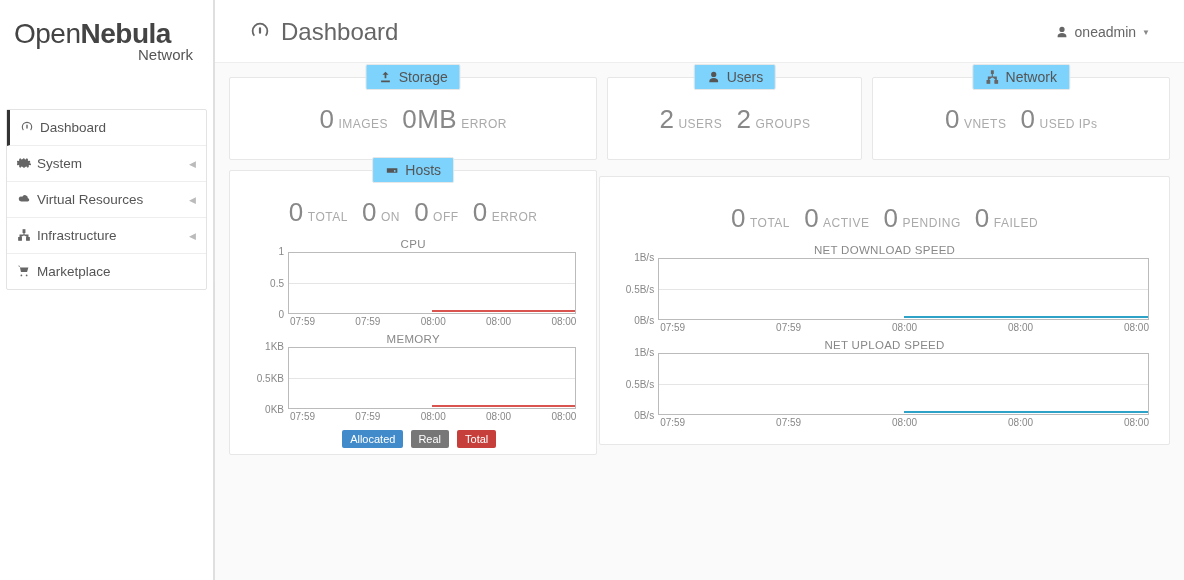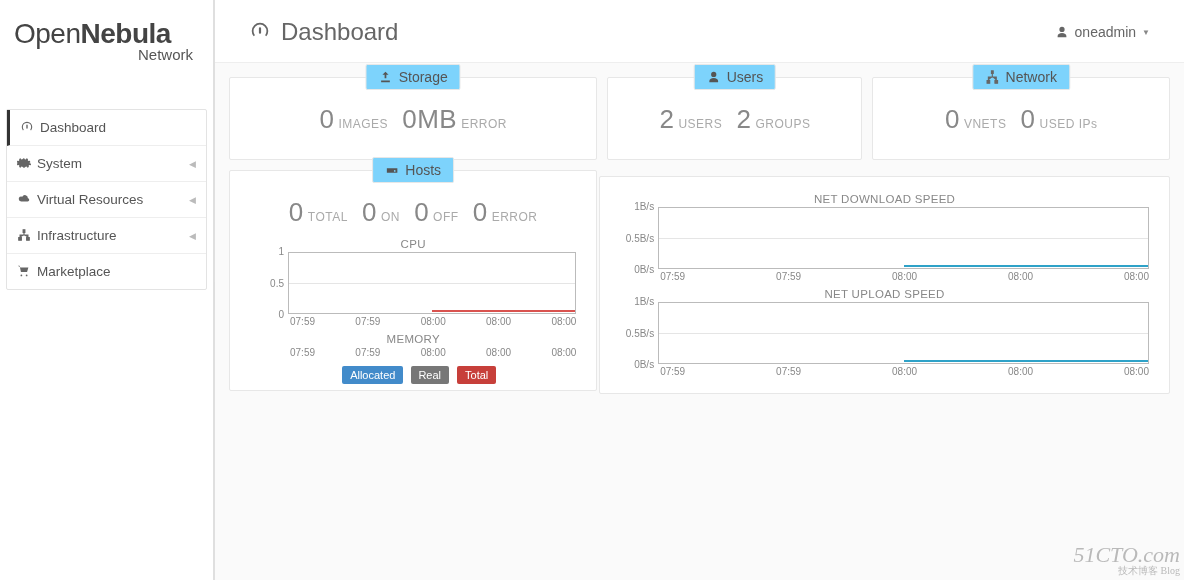--- a/index.html
+++ b/index.html
@@ -213,20 +213,31 @@
             <span>07:59</span>
             <span>07:59</span>
             <span>08:00</span>
             <span>08:00</span>
             <span>08:00</span>
           </div>
         </div>
 
         <div class="chart-title">MEMORY</div>
         <div class="chart-wrap">
+          <div class="chart-area">
+            <div class="y-labels">
+              <span>1KB</span>
+              <span>0.5KB</span>
+              <span>0KB</span>
+            </div>
+            <div class="plot">
+              <div class="grid-h" style="top:50%"></div>
+              <div class="line red" style="left:50%;right:0"></div>
+            </div>
+          </div>
           <div class="x-labels">
             <span>07:59</span>
             <span>07:59</span>
             <span>08:00</span>
             <span>08:00</span>
             <span>08:00</span>
           </div>
         </div>
 
         <div class="legend">
@@ -272,20 +283,28 @@
             <span class="num">0</span><span class="lbl">VNETS</span>
             <span class="num">0</span><span class="lbl">USED IPs</span>
           </span>
         </div>
       </div>
     </div>
   </div>
 
   <div style="position:absolute; left:calc(14px + 38.2%); right:14px; top:176px;">
     <div class="card" style="padding-bottom:10px">
+      <div class="card-body" style="padding-bottom:4px">
+        <span class="stat-line">
+          <span class="num">0</span><span class="lbl">TOTAL</span>
+          <span class="num">0</span><span class="lbl">ACTIVE</span>
+          <span class="num">0</span><span class="lbl">PENDING</span>
+          <span class="num">0</span><span class="lbl">FAILED</span>
+        </span>
+      </div>
 
       <div class="chart-title">NET DOWNLOAD SPEED</div>
       <div class="chart-wrap">
         <div class="chart-area">
           <div class="y-labels">
             <span>1B/s</span>
             <span>0.5B/s</span>
             <span>0B/s</span>
           </div>
           <div class="plot">
@@ -319,17 +338,13 @@
           <span>07:59</span>
           <span>07:59</span>
           <span>08:00</span>
           <span>08:00</span>
           <span>08:00</span>
         </div>
       </div>
     </div>
   </div>
 
-  <div class="watermark">
-    <span>51CTO.com</span>
-    <span class="sub">技术博客  Blog</span>
-  </div>
 </div>
 
 </body></html>

